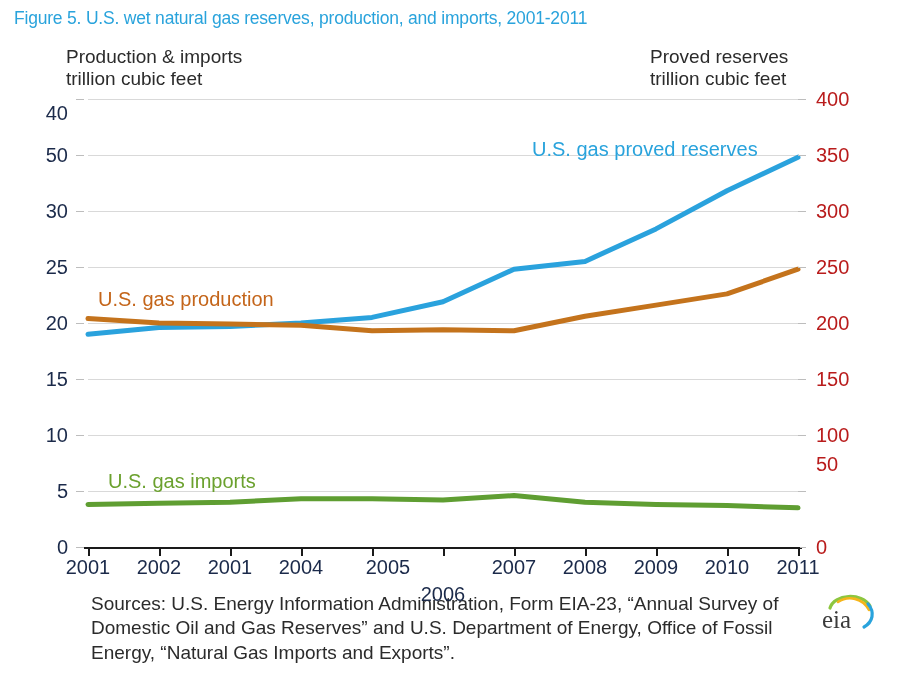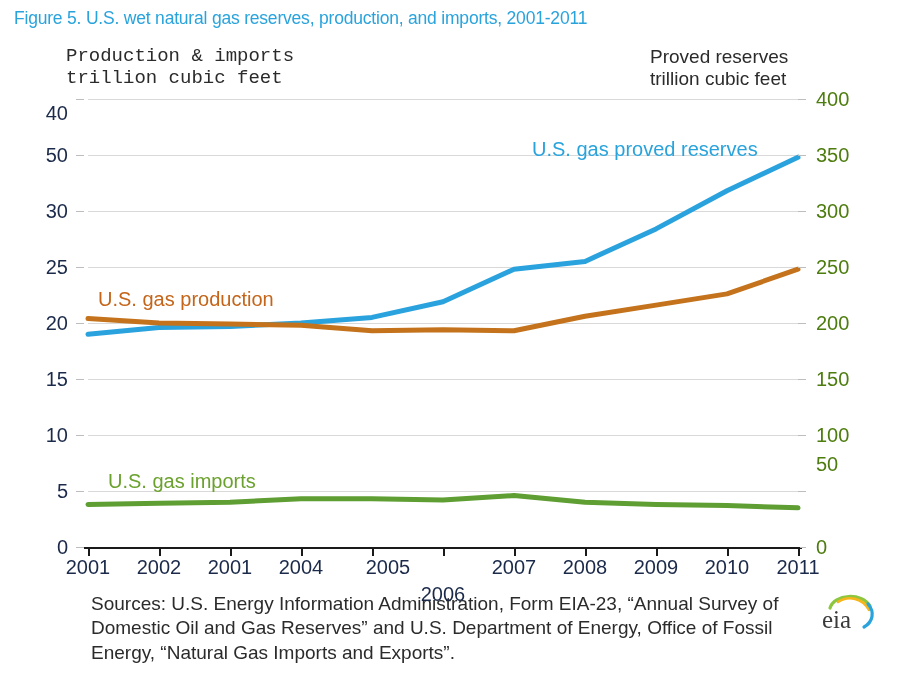--- a/index.html
+++ b/index.html
@@ -25,21 +25,21 @@
     white-space: nowrap;
     text-align: right;
   }
   .axis-header {
     position: absolute;
     font-size: 19px;
     color: #2b2b2b;
     line-height: 1.15;
     white-space: nowrap;
   }
-  #left-axis-header { left: 66px; top: 46px; font-family: Liberation Mono, monospace; }
+  #left-axis-header { left: 66px; top: 46px; }
   #right-axis-header { left: 650px; top: 46px; }
 
   #plot-area {
     position: absolute;
     left: 88px;
     top: 99px;
     width: 710px;
     height: 448px;
   }
   .gridline {
@@ -79,21 +79,21 @@
     text-align: right;
     left: 12px;
     font-size: 20px;
     color: #1b2a4a;
     transform: translateY(-50%);
   }
   .ylabel-right {
     position: absolute;
     left: 816px;
     font-size: 20px;
-    color: #4d7c0f;
+    color: #b91c1c;
     transform: translateY(-50%);
   }
   .xlabel {
     position: absolute;
     top: 556px;
     font-size: 20px;
     color: #1b2a4a;
     transform: translateX(-50%);
     white-space: nowrap;
   }

